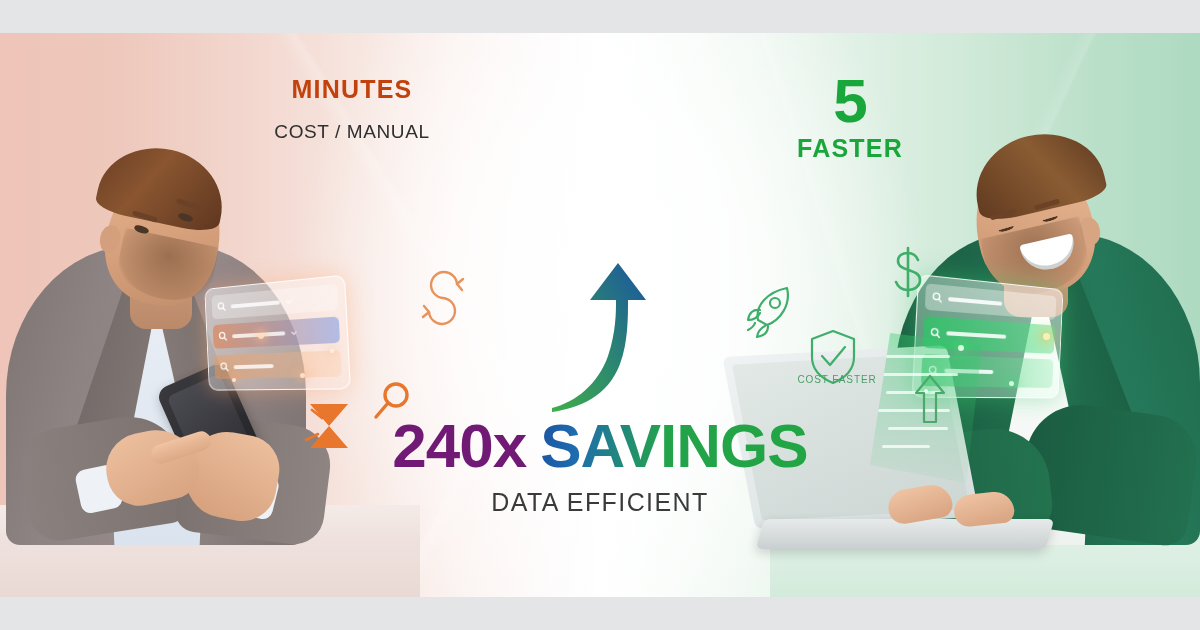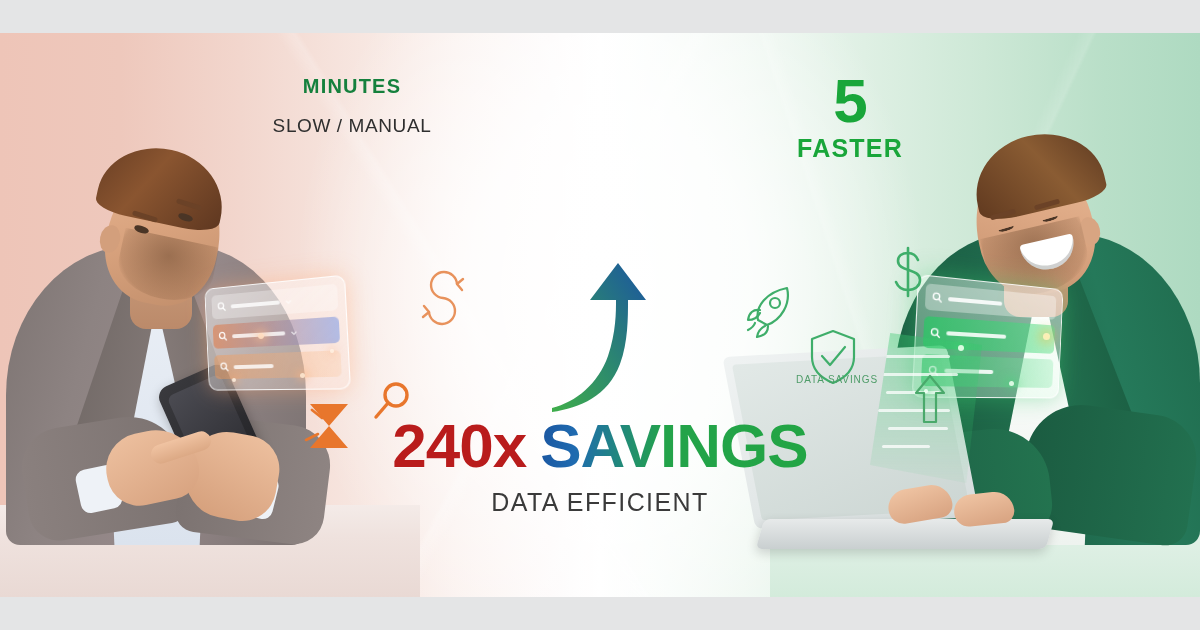--- a/index.html
+++ b/index.html
@@ -306,37 +306,37 @@
   .ico svg { display:block; }
 
   
   .stat { position:absolute; text-align:center; }
   .stat .num { font-weight:700; line-height:.95; letter-spacing:-1px; }
   .stat .unit { font-weight:700; letter-spacing:1.2px; }
   .stat .desc { color:#2f2f2f; letter-spacing:.6px; }
 
   #stat-left { left:252px; top:39px; width:200px; }
   #stat-left .num  { font-size:62px; color:#e8762c; }
-  #stat-left .unit { font-size:20px; color:#15803d; margin-top:3px; }
+  #stat-left .unit { font-size:25px; color:#c2410c; margin-top:3px; }
   #stat-left .desc { font-size:19px; margin-top:17px; }
 
   #stat-right { left:750px; top:39px; width:200px; }
   #stat-right .num  { font-size:62px; color:#19a63a; }
   #stat-right .unit { font-size:25px; color:#19a63a; margin-top:3px; }
   #stat-right .desc { font-size:19px; margin-top:17px; }
 
   #headline {
     position:absolute; left:310px; top:382px; width:580px; text-align:center;
   }
   #headline .big {
     font-size:62px; font-weight:700; letter-spacing:-1px; line-height:1;
     white-space:nowrap;
   }
   #headline .big .mult {
-    color:#b91c1c;
+    color:#701a75;
     text-shadow:0 1px 0 rgba(255,255,255,.6);
   }
   #headline .big .faster {
     background:linear-gradient(95deg,#1b55a0 0%,#1f6bb0 14%,#23a34a 46%,#22a544 100%);
     -webkit-background-clip:text; background-clip:text;
     -webkit-text-fill-color:transparent; color:transparent;
     margin-left:14px;
   }
   #headline .sub {
     font-size:25px; color:#3a3a3a; letter-spacing:1.4px; margin-top:11px;
@@ -535,31 +535,31 @@
         <line x1="19" y1="2" x2="19" y2="50"></line>
       </svg>
     </div>
 
     <div class="ico" style="left:807px; top:295px;">
       <svg width="52" height="58" viewBox="0 0 52 58" fill="none" stroke="#3fae6a" stroke-width="2.2" stroke-linecap="round" stroke-linejoin="round">
         <path d="M26 3 L47 11 V29 C47 42 38 50 26 55 C14 50 5 42 5 29 V11 Z"></path>
         <polyline points="15,28 23,37 38,19"></polyline>
       </svg>
     </div>
-    <div class="cost-label" style="left:777px; top:341px;">DATA SAVINGS</div>
+    <div class="cost-label" style="left:777px; top:341px;">COST FASTER</div>
 
     <div class="ico" style="left:913px; top:339px;">
       <svg width="34" height="54" viewBox="0 0 34 54" fill="none" stroke="#4aa96b" stroke-width="2.2" stroke-linejoin="round">
         <path d="M17 4 L31 21 H23 V50 H11 V21 H3 Z"></path>
       </svg>
     </div>
 
     <div class="stat" id="stat-left">
       <div class="unit">MINUTES</div>
-      <div class="desc">SLOW / MANUAL</div>
+      <div class="desc">COST / MANUAL</div>
     </div>
 
     <div class="stat" id="stat-right">
       <div class="num">5</div>
       <div class="unit">FASTER</div>
     </div>
 
     <div id="headline">
       <div class="big">
         <span class="mult">240x</span><span class="faster">SAVINGS</span>

